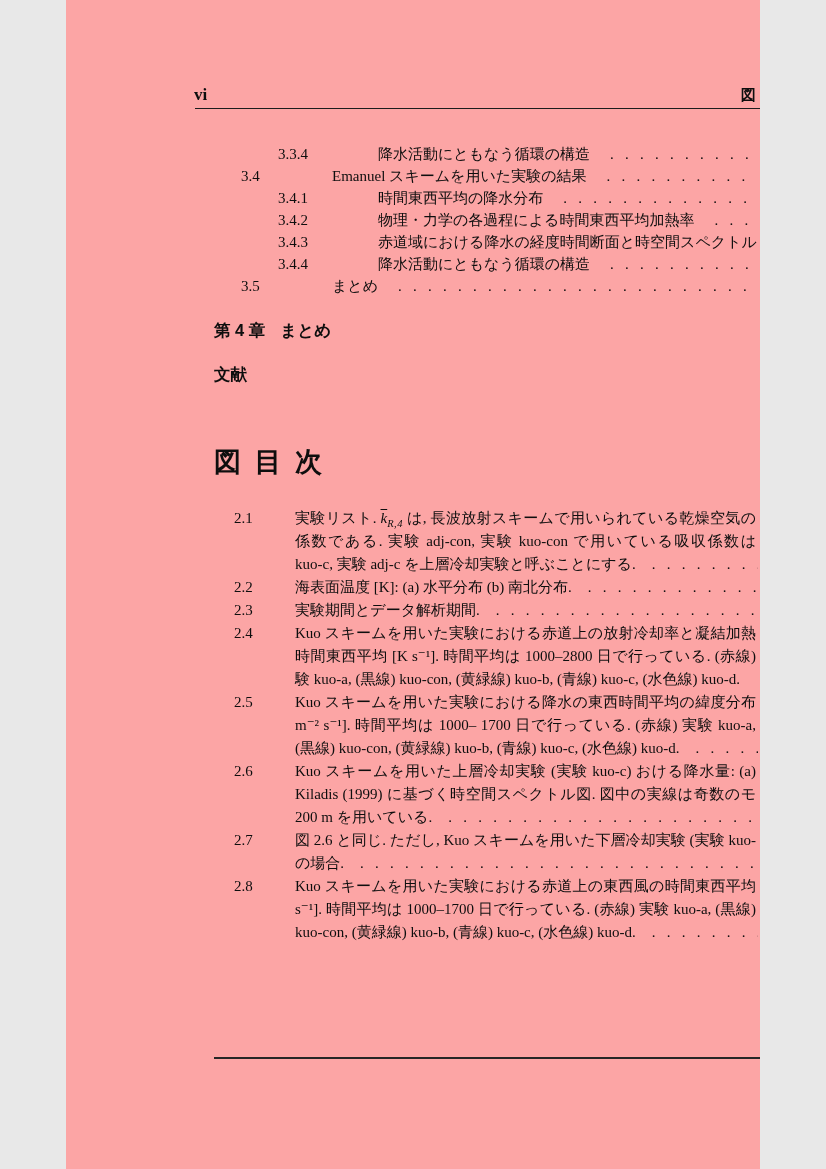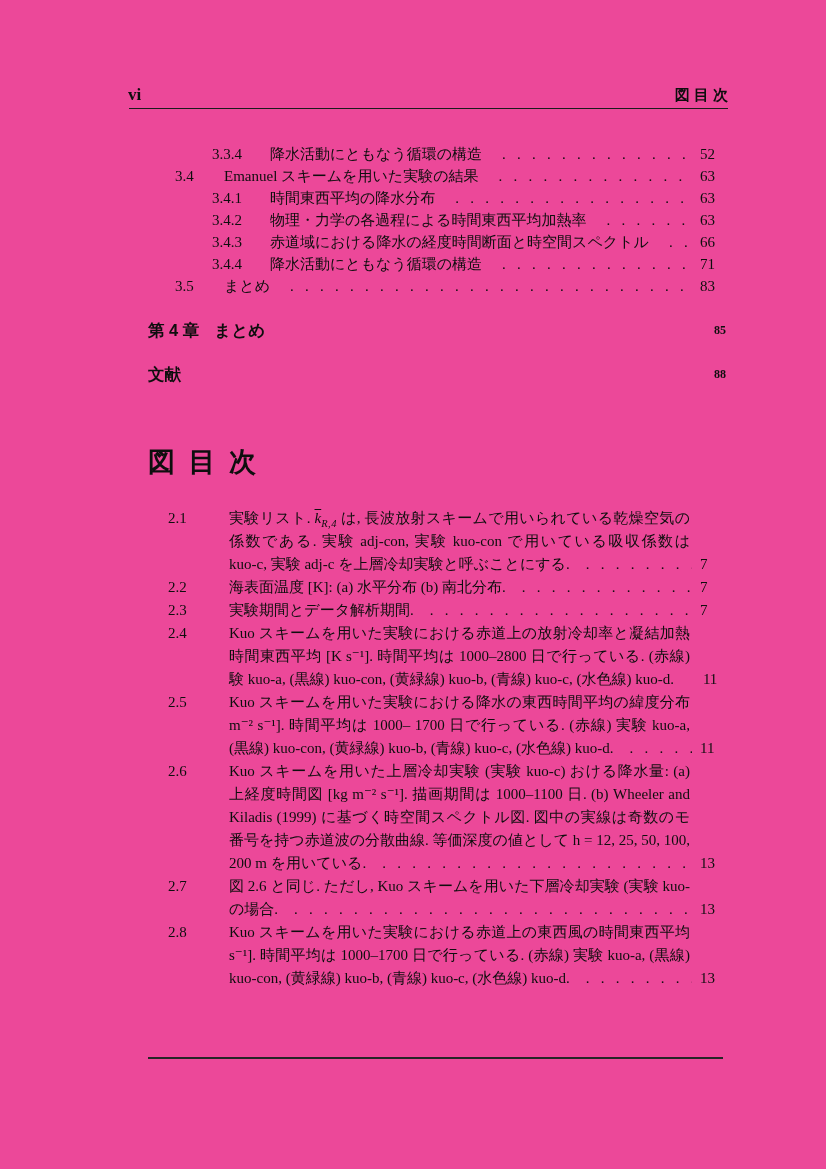--- a/index.html
+++ b/index.html
@@ -1,36 +1,36 @@
 <!DOCTYPE html>
 <html><head>
 <meta charset="utf-8">
 <style>
   html,body{margin:0;padding:0;background:#e8e8e8;}
   .page{
-    position:relative;width:826px;height:1169px;background:#ec4899;
+    position:relative;width:694px;height:1169px;background:#fca5a5;
     color:#0e0e0e;font-family:"Liberation Serif","DejaVu Serif",serif;
     font-size:15px;overflow:hidden;margin:0 auto;
   }
 
   
   .header{position:absolute;left:128px;width:600px;top:85px;display:flex;
           justify-content:space-between;align-items:baseline;}
   .hd-pgnum{font-weight:bold;font-size:17px;}
   .hd-title{font-family:"Liberation Sans","DejaVu Sans",sans-serif;
             font-weight:bold;font-size:15px;}
   .hrule{position:absolute;left:129px;width:599px;top:108px;border-top:1.5px solid #1c1c1c;}
 
   
   .toc{position:absolute;left:148px;width:578px;top:143px;}
   .toc-line{display:flex;align-items:baseline;height:22px;line-height:22px;gap:12px;}
   .toc-line .no{flex:none;}
   .lv1 .no{margin-left:27px;width:37px;}
   .lv2 .no{margin-left:64px;width:46px;}
-  .ttl{flex:none;white-space:nowrap;}
+  .ttl{flex:none;white-space:nowrap;margin-left:42px;}
   .dots{flex:1 1 auto;min-width:0;overflow:hidden;white-space:nowrap;
         word-spacing:7.5px;padding:0 5px 0 8px;}
   .pg{flex:none;width:26px;text-align:left;}
 
   
   .chapters{position:absolute;left:148px;width:578px;top:319px;}
   .ch-line{display:flex;justify-content:space-between;align-items:center;
            height:22px;line-height:22px;margin-bottom:22px;}
   .ch-title{font-family:"Liberation Sans","DejaVu Sans",sans-serif;
             font-weight:bold;font-size:16.5px;}
@@ -187,23 +187,21 @@
           <span class="dots">. . . . . . . . . . . . . . . . . . . . . . . . . . . . . . . . . . . . . . . . . . . . . . . .</span>
           <span class="pg">11</span>
         </div>
       </div>
     </div>
 
     <div class="fig">
       <span class="fno">2.6</span>
       <div class="fbody">
         <div class="fline">Kuo スキームを用いた上層冷却実験 (実験 kuo-c) おける降水量: (a) 赤道</div>
-        <div class="fline">上経度時間図 [kg m⁻² s⁻¹]. 描画期間は 1000–1100 日. (b) Wheeler and</div>
         <div class="fline">Kiladis (1999) に基づく時空間スペクトル図. 図中の実線は奇数のモード</div>
-        <div class="fline">番号を持つ赤道波の分散曲線. 等価深度の値として h = 12, 25, 50, 100,</div>
         <div class="flast">
           <span class="ltext">200 m を用いている.</span>
           <span class="dots">. . . . . . . . . . . . . . . . . . . . . . . . . . . . . . . . . . . . . . . . . . . . . . . .</span>
           <span class="pg">13</span>
         </div>
       </div>
     </div>
 
     <div class="fig">
       <span class="fno">2.7</span>

